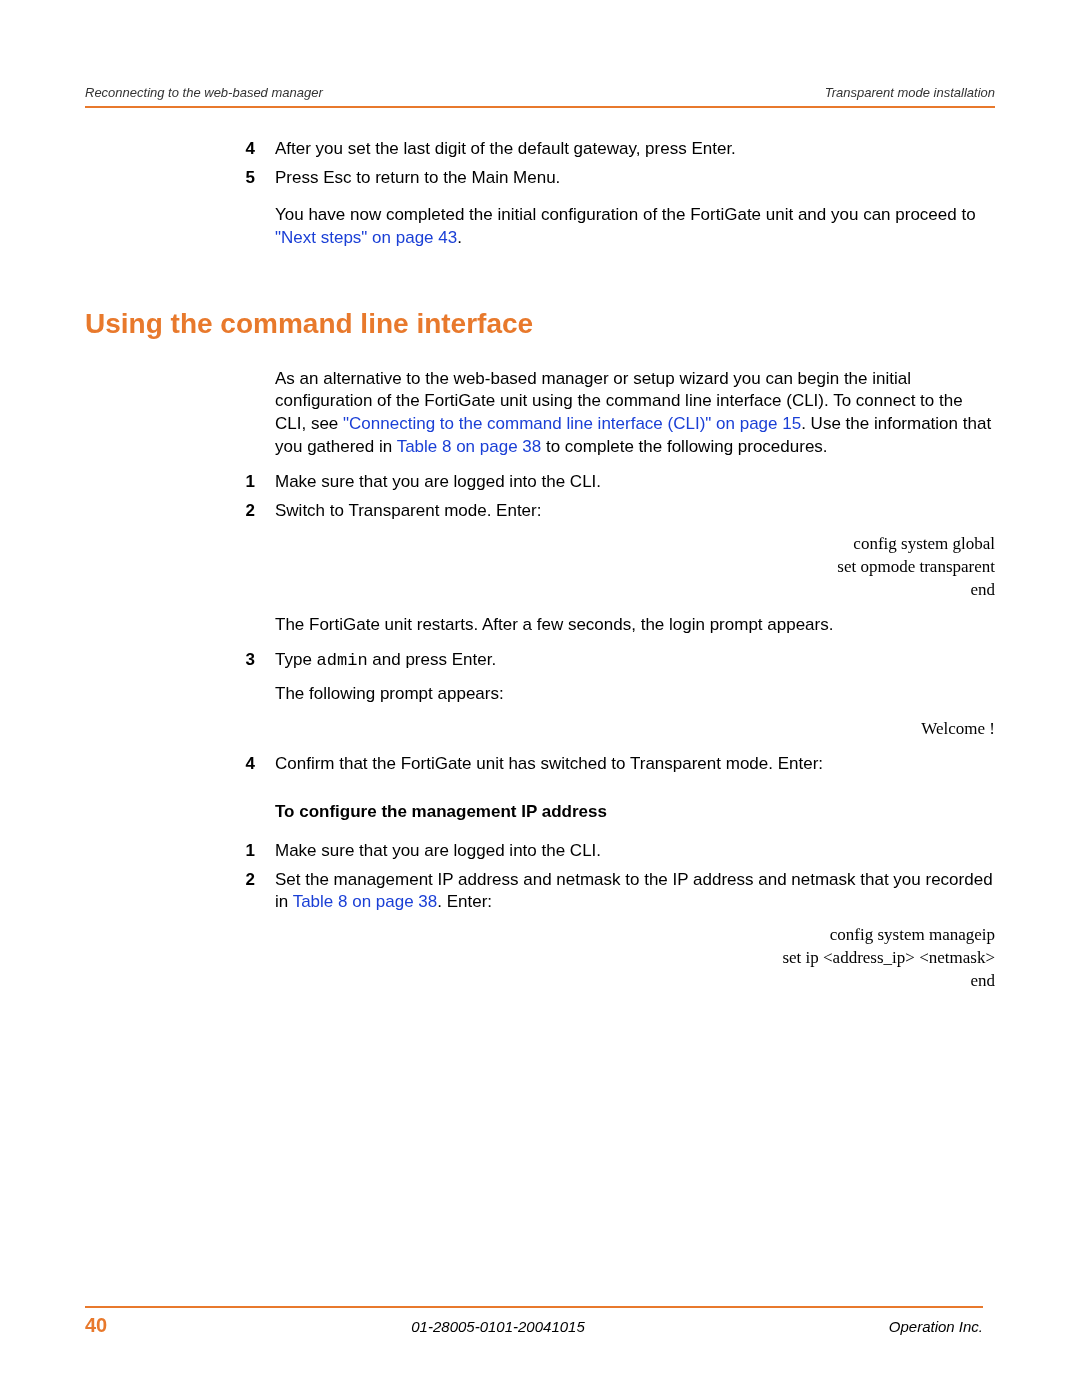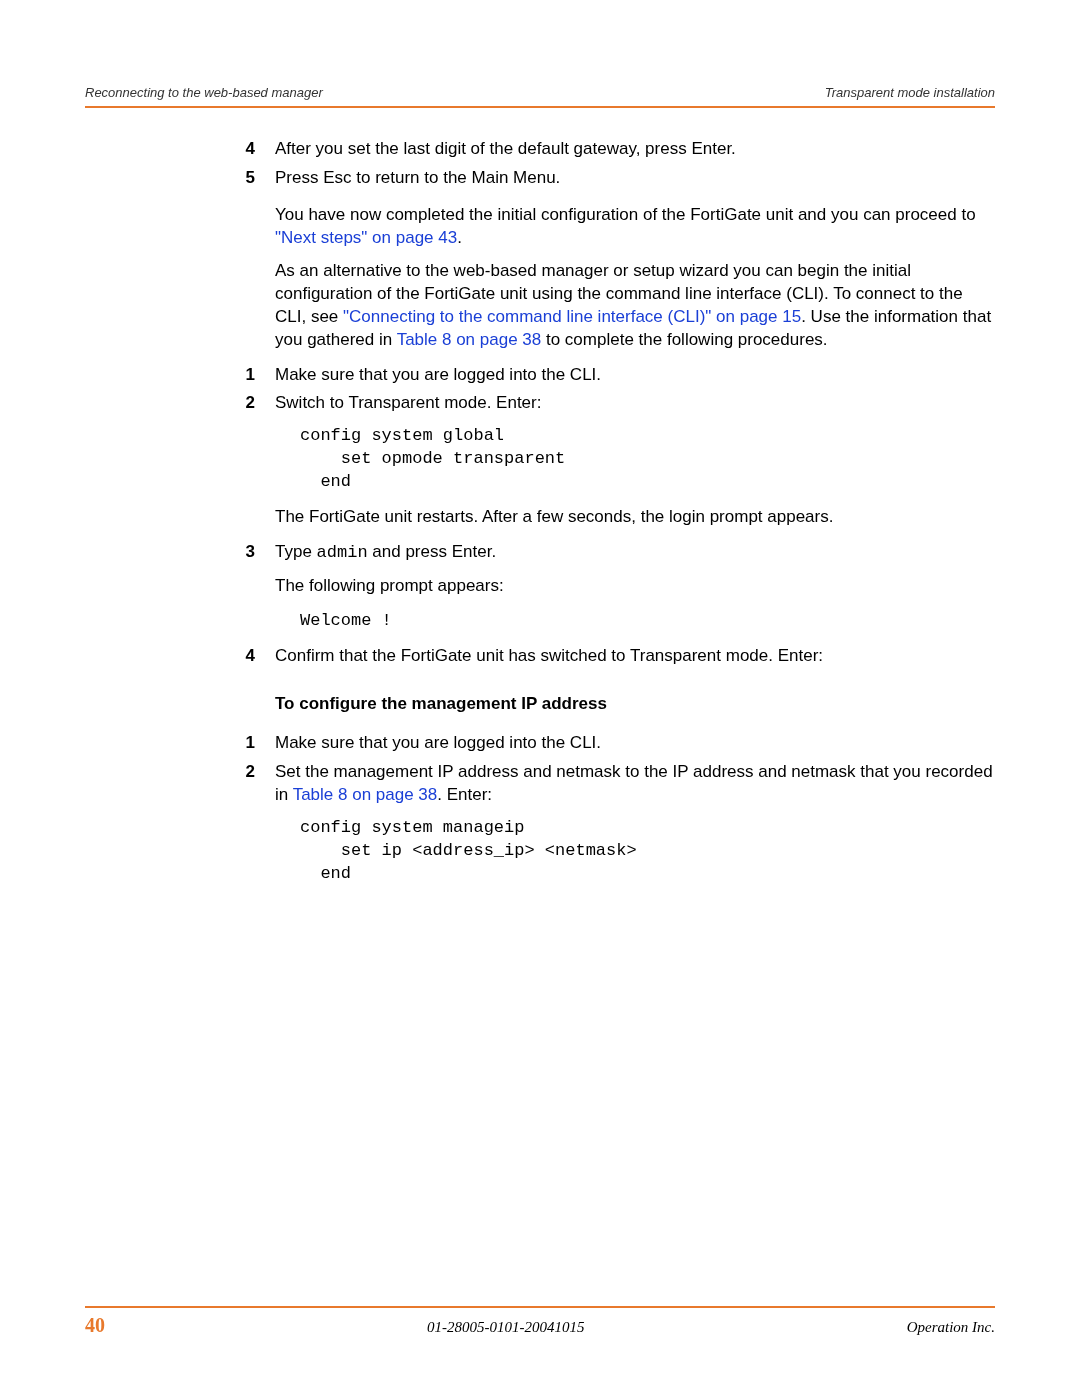--- a/index.html
+++ b/index.html
@@ -59,37 +59,37 @@
       color: #e8792c;
       font-size: 28px;
       font-weight: bold;
       margin: 55px 0 25px -150px;
     }
     .subhead {
       font-weight: bold;
       margin: 25px 0 16px 40px;
     }
     .code {
-      font-family: Liberation Mono, monospace;
+      font-family: Liberation Serif, serif;
       white-space: pre;
       margin: 10px 0 12px 65px;
       font-size: 17px;
+      text-align: right;
     }
     .mono {
       font-family: "Courier New", monospace;
     }
     .body-indent {
       margin: 10px 0 12px 40px;
     }
     .footer {
       position: absolute;
       bottom: 60px;
       left: 85px;
-      right: 85px;
-      font-family: Liberation Serif, serif;
+      right: 97px;
     }
     .footer-hr {
       border: none;
       border-top: 2px solid #e8792c;
       margin-bottom: 6px;
     }
     .footer-row {
       display: flex;
       justify-content: space-between;
       align-items: baseline;
@@ -122,20 +122,21 @@
     </div>
     <div class="step-row">
       <div class="step-num">5</div>
       <div class="step-body">Press Esc to return to the Main Menu.</div>
     </div>
 
     <p class="para">
       <span>You have now completed the initial configuration of the FortiGate unit and you can proceed to </span><span class="link">"Next steps" on page 43</span><span>.</span>
     </p>
 
+    <h2 class="section">Using the command line interface</h2>
 
     <p class="body-indent">
       <span>As an alternative to the web-based manager or setup wizard you can begin the initial configuration of the FortiGate unit using the command line interface (CLI). To connect to the CLI, see </span><span class="link">"Connecting to the command line interface (CLI)" on page 15</span><span>. Use the information that you gathered in </span><span class="link">Table 8 on page 38</span><span> to complete the following procedures.</span>
     </p>
 
 
     <div class="step-row">
       <div class="step-num">1</div>
       <div class="step-body">Make sure that you are logged into the CLI.</div>
     </div>

